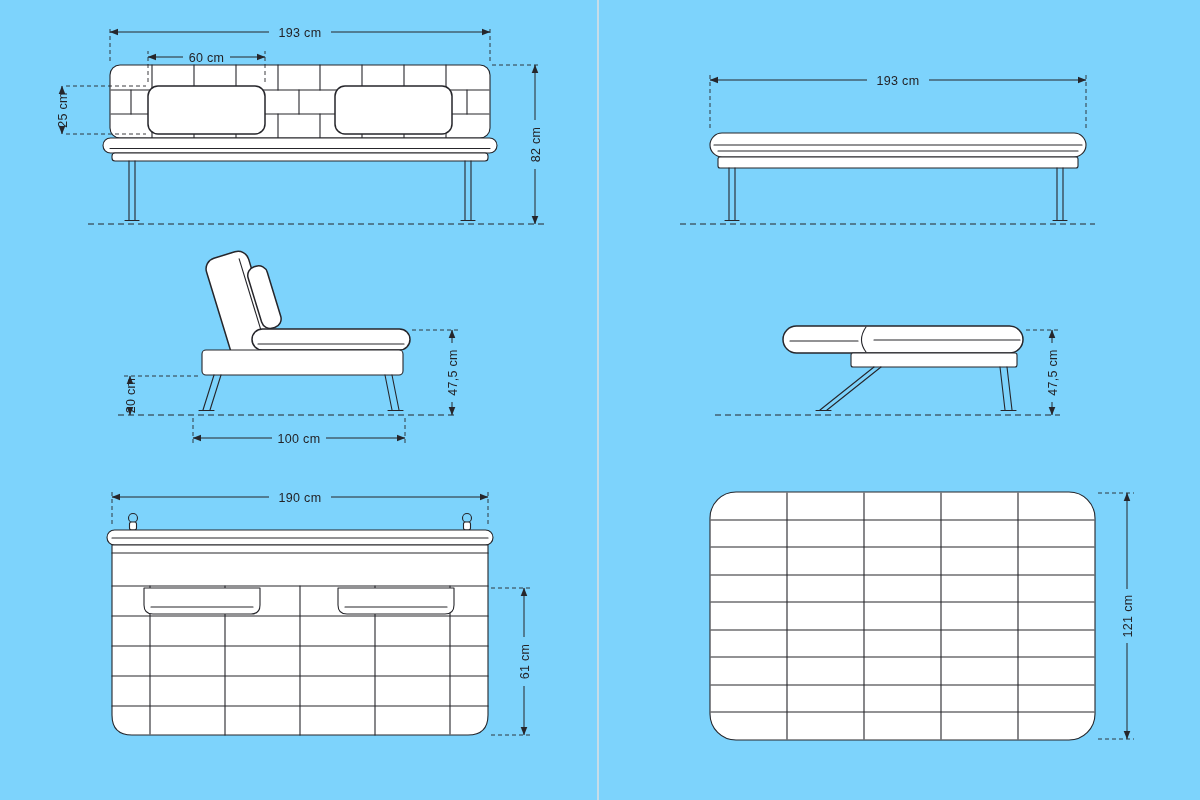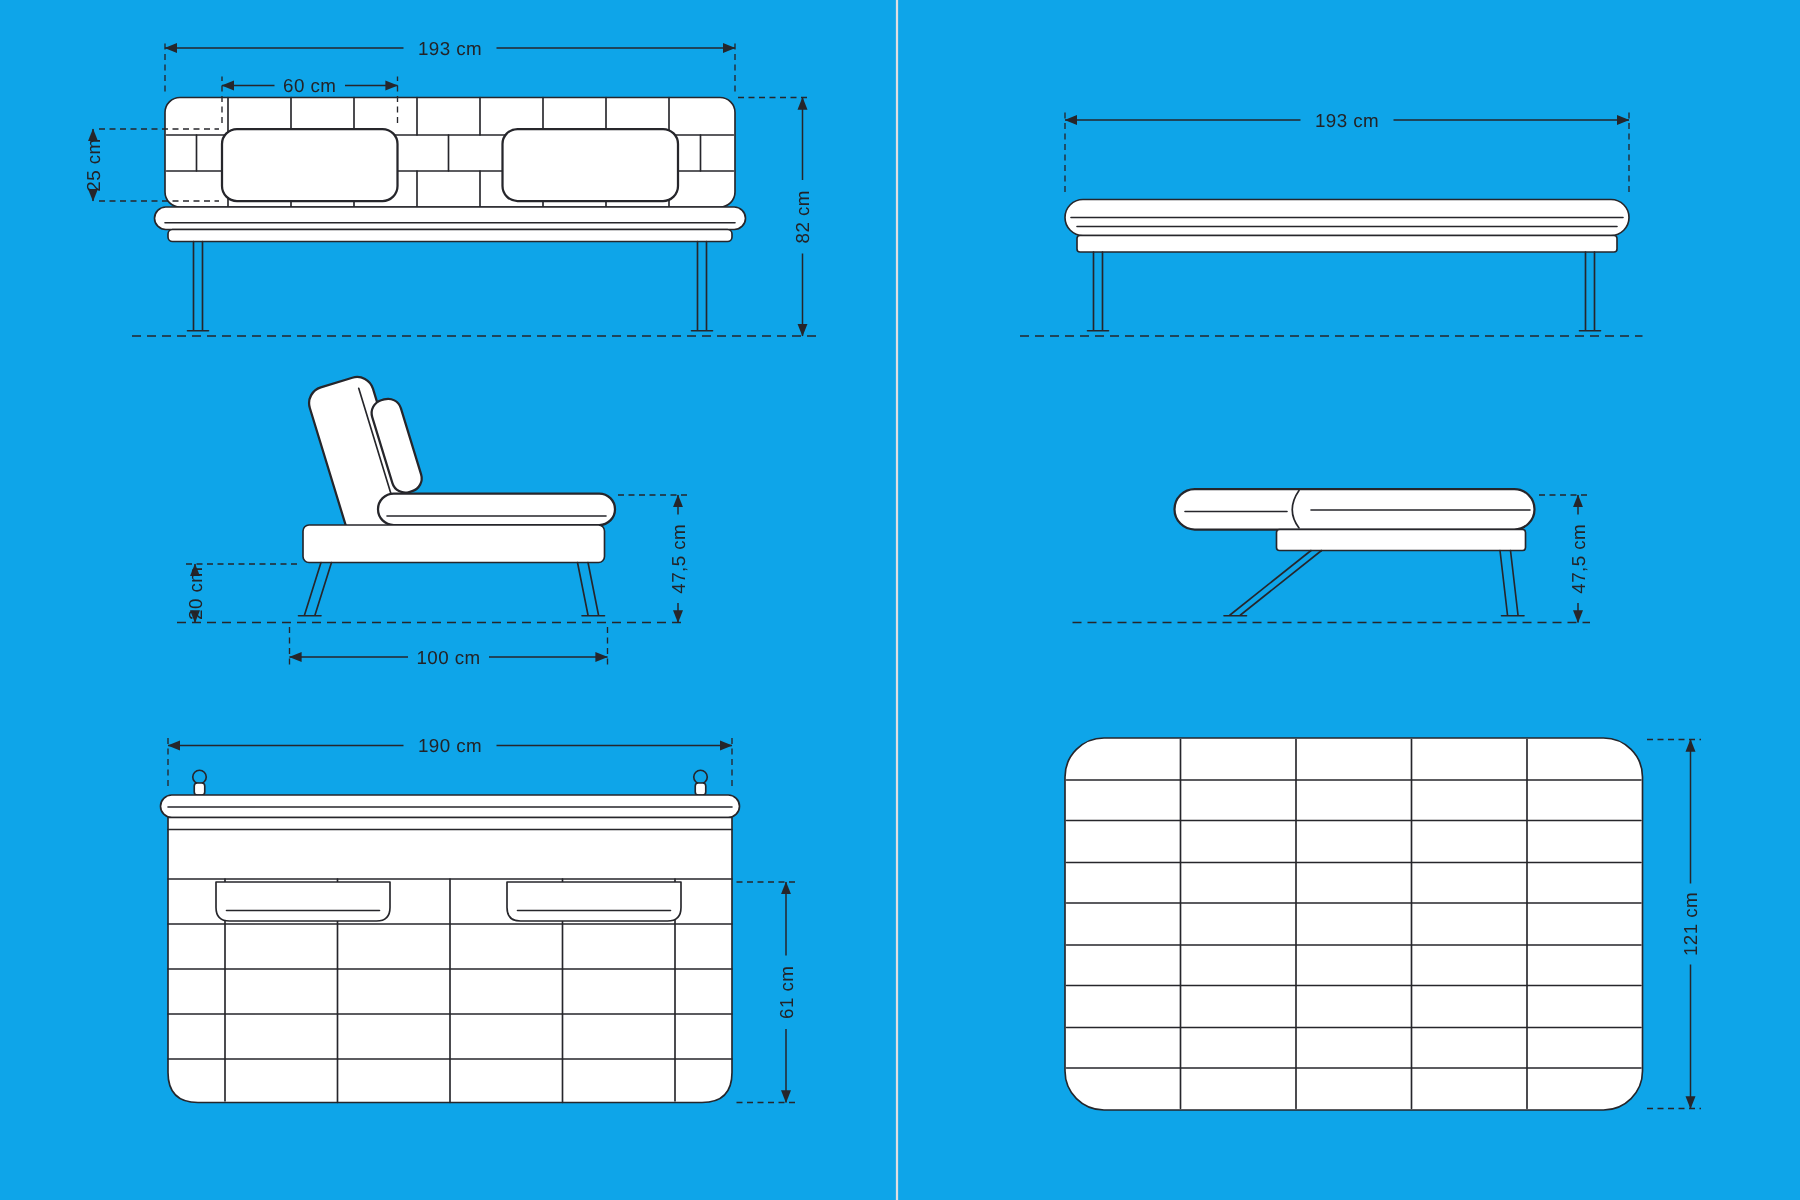--- a/index.html
+++ b/index.html
@@ -1,16 +1,16 @@
 <!DOCTYPE html>
 <html><head>
 <meta charset="utf-8">
 <style>
   html,body { margin:0; padding:0; background:#ffffff; }
-  .canvas { position:relative; width:1200px; height:800px; background:#0ea5e9; overflow:hidden; }
+  .canvas { position:relative; width:1200px; height:800px; background:#7dd3fc; overflow:hidden; }
   svg { display:block; }
   .ln   { stroke:#26262b; stroke-width:1.1; fill:none; stroke-linecap:round; stroke-linejoin:round; }
   .lnf  { stroke:#26262b; stroke-width:1.1; fill:#ffffff; stroke-linejoin:round; }
   .thk  { stroke-width:1.5; }
   .dimln{ stroke:#26262b; stroke-width:1; fill:none; }
   .ext  { stroke:#26262b; stroke-width:0.9; stroke-dasharray:4 3; fill:none; }
   .gnd  { stroke:#26262b; stroke-width:1; stroke-dasharray:6 4; fill:none; }
   .dim  { font-family:"Liberation Sans", sans-serif; font-size:12.5px; fill:#232327; letter-spacing:0.3px; }
   .divider { stroke:#dfdfe2; stroke-width:1.5; }
 </style>

